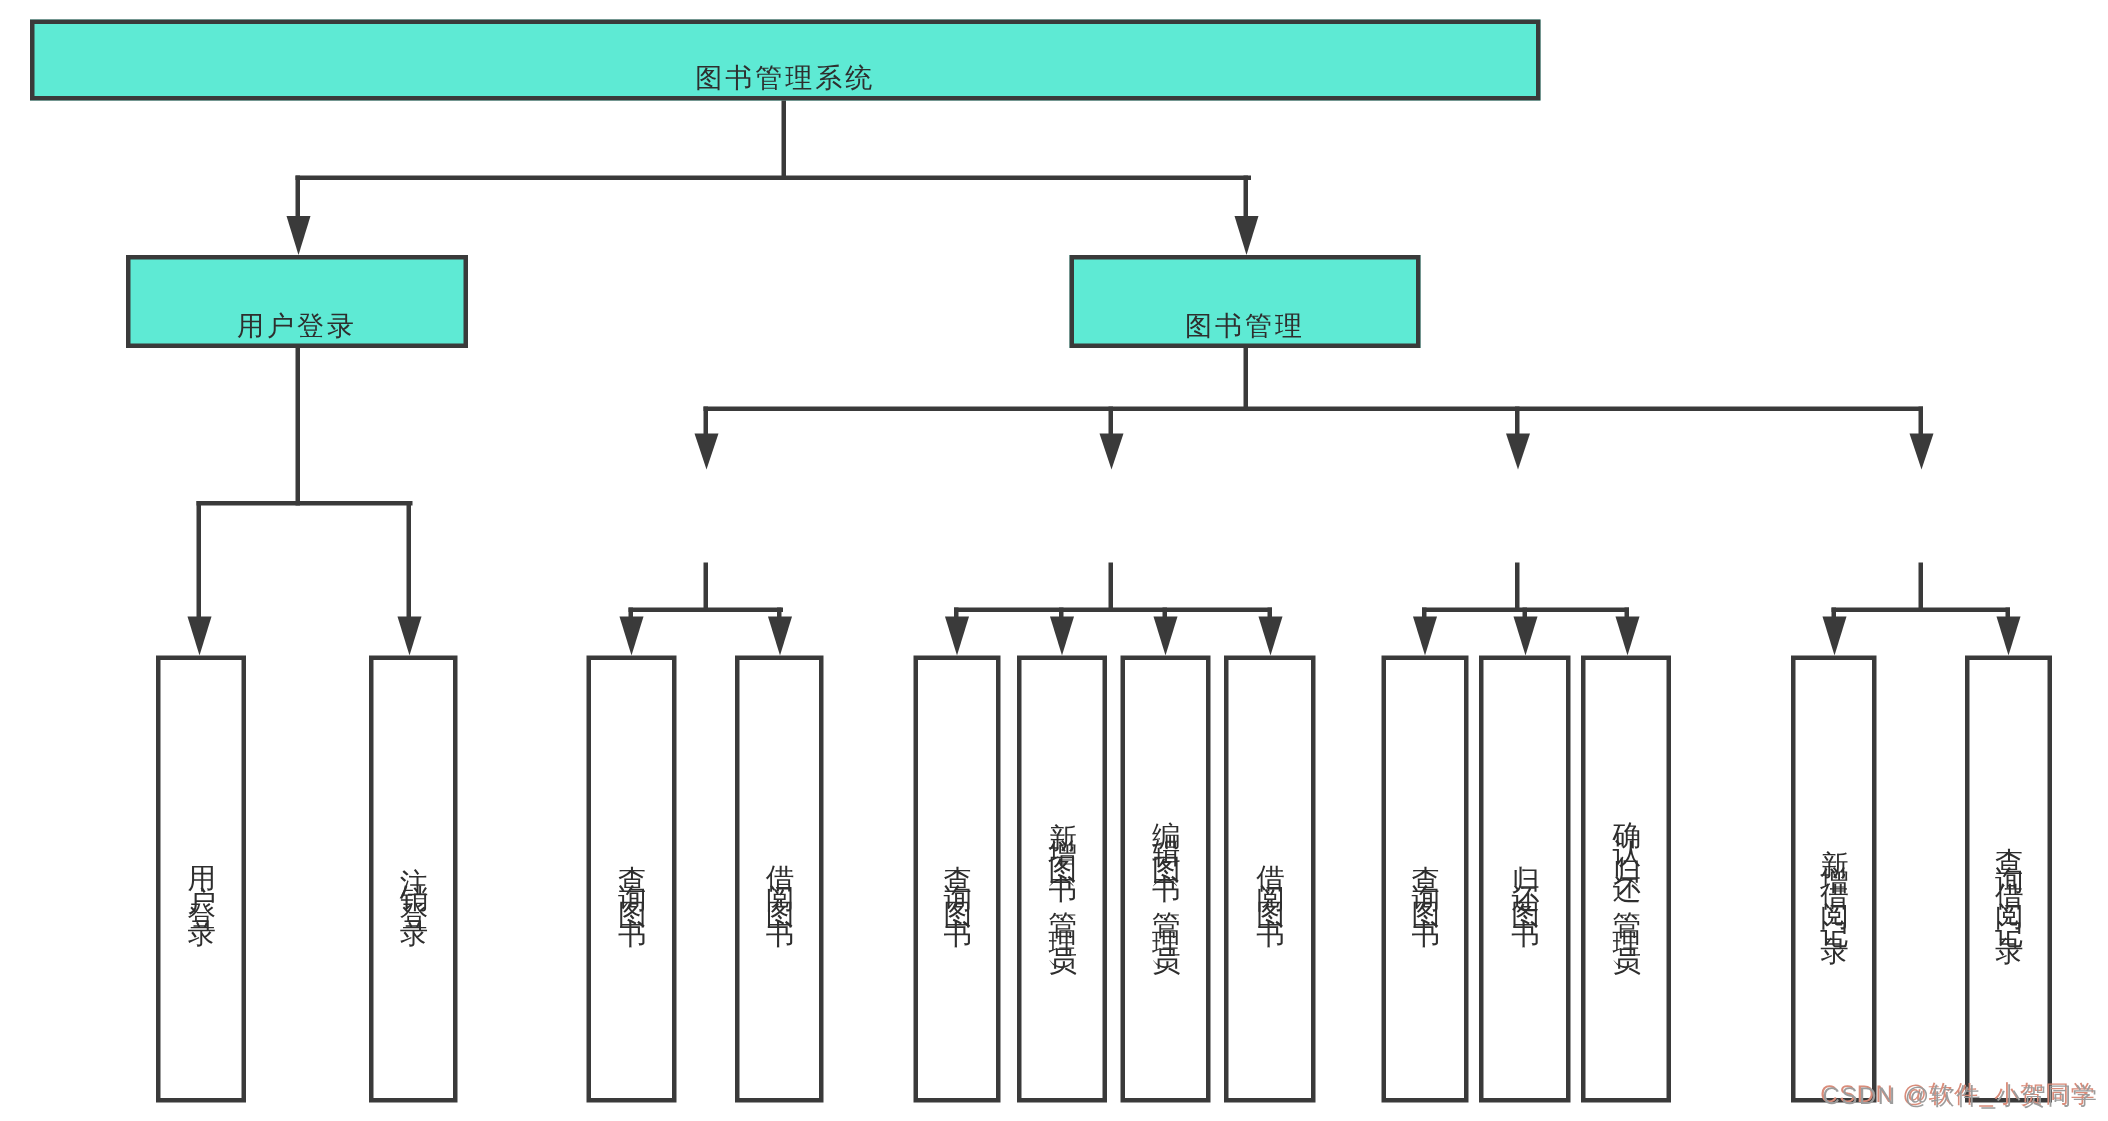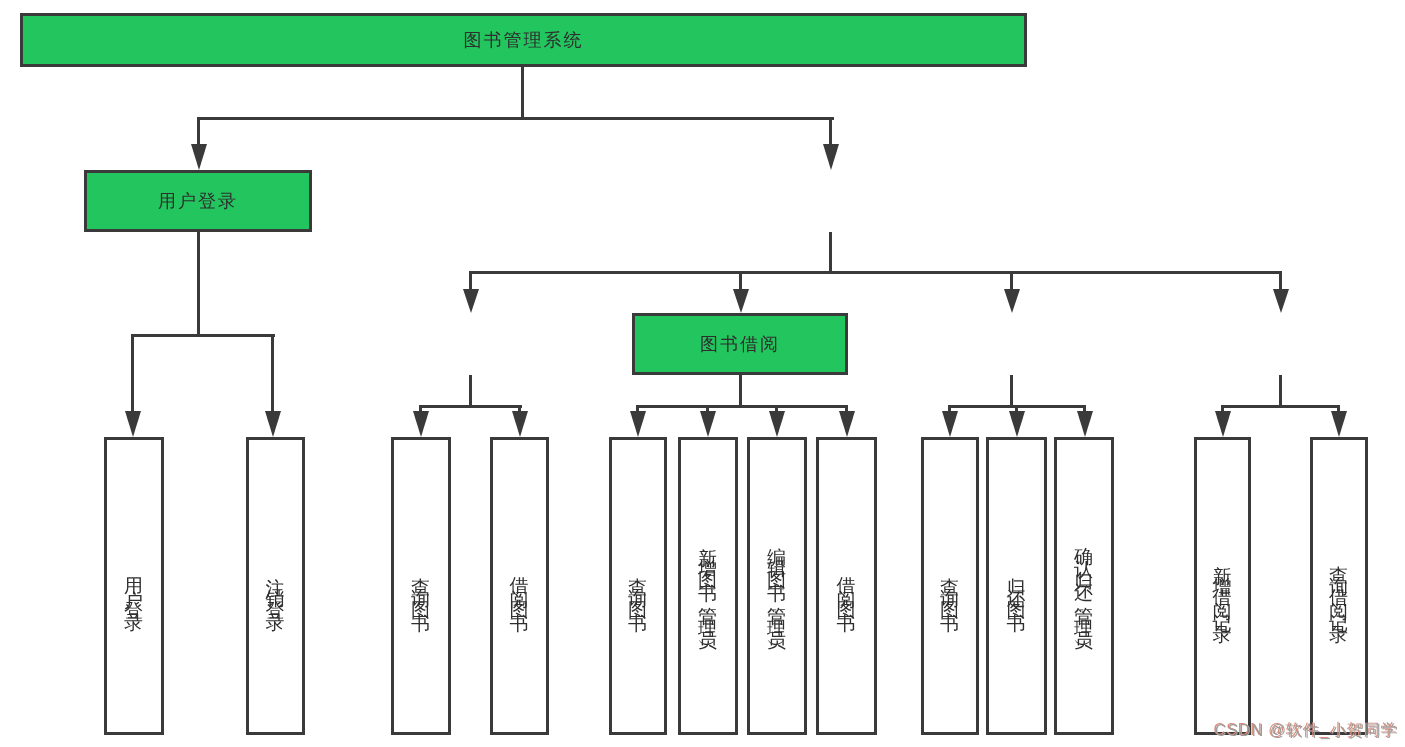--- a/index.html
+++ b/index.html
@@ -5,23 +5,23 @@
   * { margin:0; padding:0; box-sizing:border-box; }
   html,body { background:#ffffff; }
   body { font-family:"Liberation Sans","DejaVu Sans",sans-serif; }
   #canvas {
     position:relative; width:1405px; height:747px;
     background:var(--background,#fff); overflow:hidden;
     color:var(--text,#2e2e2e);
   }
   
   .box {
-    position:absolute; background:#22c55e;
+    position:absolute; background:#5eead4;
     border:3px solid var(--box-border,#3a3a3a);
-    display:flex; align-items:center; justify-content:center;
+    display:flex; align-items:flex-end; justify-content:center;
     font-size:18px; letter-spacing:2px; color:var(--text,#2e2e2e);
   }
   
   .vbox {
     position:absolute; top:437px; height:298px; background:#fff;
     border:3px solid var(--box-border,#3a3a3a);
     display:flex; align-items:center; justify-content:center;
     writing-mode:vertical-rl; text-orientation:mixed;
     font-size:19px; letter-spacing:12px; color:var(--text,#2e2e2e);
     line-height:1;
@@ -48,24 +48,24 @@
 
 <div id="canvas">
 
   <div class="box" style="left:20px;top:13px;width:1007px;height:54px">
     <span>图书管理系统</span>
   </div>
 
   <div class="box" style="left:84px;top:170px;width:228px;height:62px">
     <span>用户登录</span>
   </div>
+  <div class="box" style="left:713px;top:170px;width:234px;height:62px">
+    <span>图书管理</span>
+  </div>
 
-  <div class="box" style="left:632px;top:313px;width:216px;height:62px">
-    <span>图书借阅</span>
-  </div>
 
   <div class="vbox" style="left:104px;width:60px">
     <span>用户登录</span>
     </div>
   <div class="vbox" style="left:246px;width:59px">
     <span>注销登录</span>
     </div>
   <div class="vbox" style="left:391px;width:60px">
     <span>查询图书</span>
     </div>

